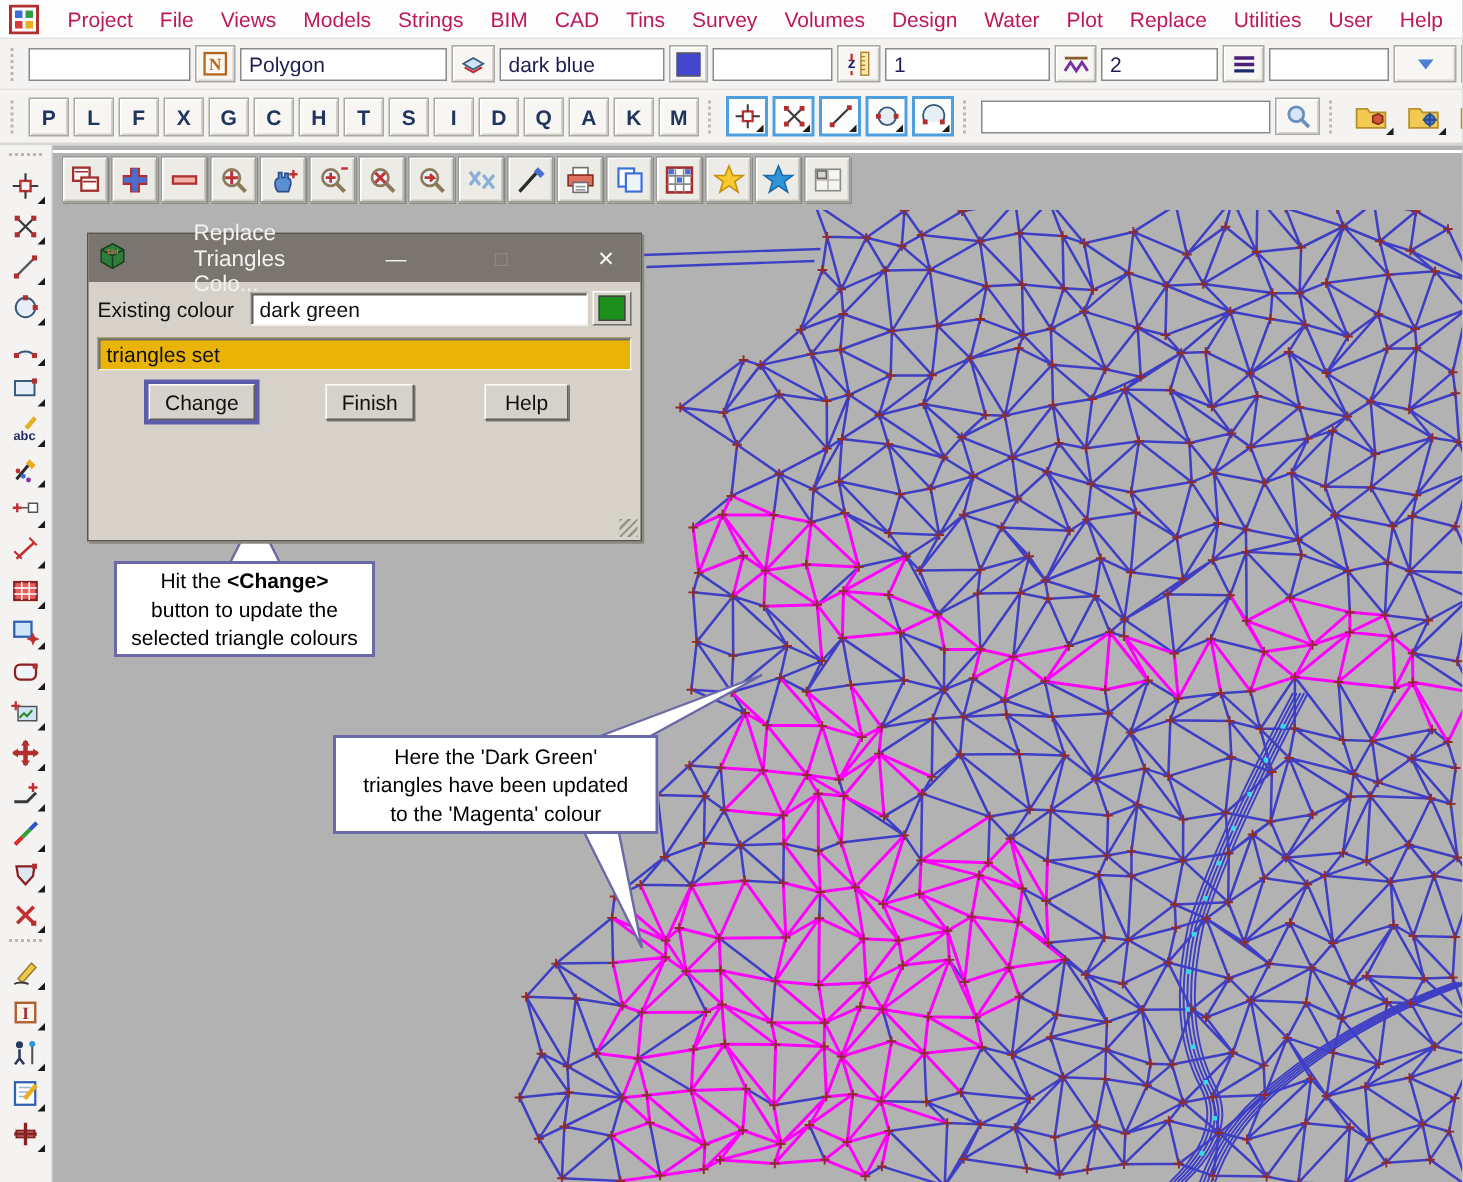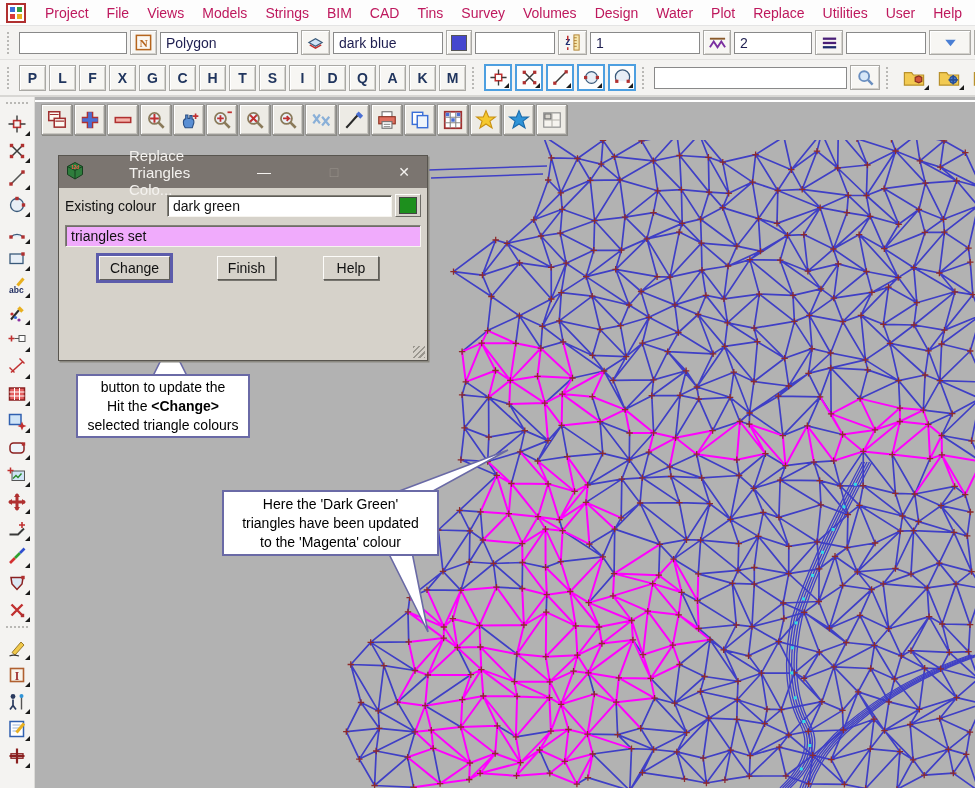--- a/index.html
+++ b/index.html
@@ -61,21 +61,21 @@
   .dlg-label { width:102px; font-size:14px; color:#111; }
   .dlg-input { flex:1; height:22px; background:#fff; border:1px solid #828078;
                border-bottom-color:#f6f4ef; border-right-color:#f6f4ef;
                box-shadow:inset 1px 1px 0 #5f5d57; padding:0 5px; font-size:14px;
                font-family:"Liberation Sans",sans-serif; color:#111; }
   .dlg-ctl { width:26px; height:23px; margin-left:3px; background:#d6d2ca;
              border:1px solid; border-color:#fdfcfa #6e6c66 #6e6c66 #fdfcfa;
              display:flex; align-items:center; justify-content:center; }
   .dlg-ctl svg { width:18px; height:18px; }
   .dlg-swatch { width:18px; height:17px; border:1px solid #444; }
-  #dlg-message { margin:8px 6px 0 6px; height:22px; background:#f0abfc; border:1px solid #828078;
+  #dlg-message { margin:8px 6px 0 6px; height:22px; background:#eab308; border:1px solid #828078;
                  border-bottom-color:#f6f4ef; border-right-color:#f6f4ef;
                  box-shadow:inset 1px 1px 0 #6f6d67; font-size:14px; color:#111;
                  display:flex; align-items:center; padding:0 5px; }
   #dlg-buttons { display:flex; align-items:center; margin:9px 48px 0 40px; justify-content:space-between; }
   .dlg-btn { min-width:56px; height:24px; padding:0 10px; background:#d6d2ca; font-size:14px; color:#111;
              border:1px solid; border-color:#fdfcfa #5f5d57 #5f5d57 #fdfcfa;
              box-shadow:1px 1px 0 #76746e; font-family:"Liberation Sans",sans-serif; }
   .dlg-btn.focused { outline:3px solid #5c5cab; }
   #dlg-grip { position:absolute; right:2px; bottom:2px; width:12px; height:12px;
               background:repeating-linear-gradient(135deg,#9a978f 0 1.5px,transparent 1.5px 4px); }
@@ -673,22 +673,22 @@
   </div>
 </div>
 
 <svg id="pointer-overlay" xmlns="http://www.w3.org/2000/svg">
     <polygon points="152,378 188,378 170,342" fill="#ffffff" stroke="#6a6aa6" stroke-width="1.6"></polygon>
     <polygon points="386,496 424,496 508,450" fill="#ffffff" stroke="#6a6aa6" stroke-width="1.6"></polygon>
     <polygon points="388,552 412,552 428,632" fill="#ffffff" stroke="#6a6aa6" stroke-width="1.6"></polygon>
   </svg>
 
 <div class="callout" id="callout1">
+    <div><span>Hit the </span><b>&lt;Change&gt;</b></div>
     <div><span>button to update the</span></div>
-    <div><span>Hit the </span><b>&lt;Change&gt;</b></div>
     <div><span>selected triangle colours</span></div>
   </div>
 <div class="callout" id="callout2">
     <div><span>Here the 'Dark Green'</span></div>
     <div><span>triangles have been updated</span></div>
     <div><span>to the 'Magenta' colour</span></div>
   </div>
 
 <div id="dialog">
   <div id="dlg-titlebar">

